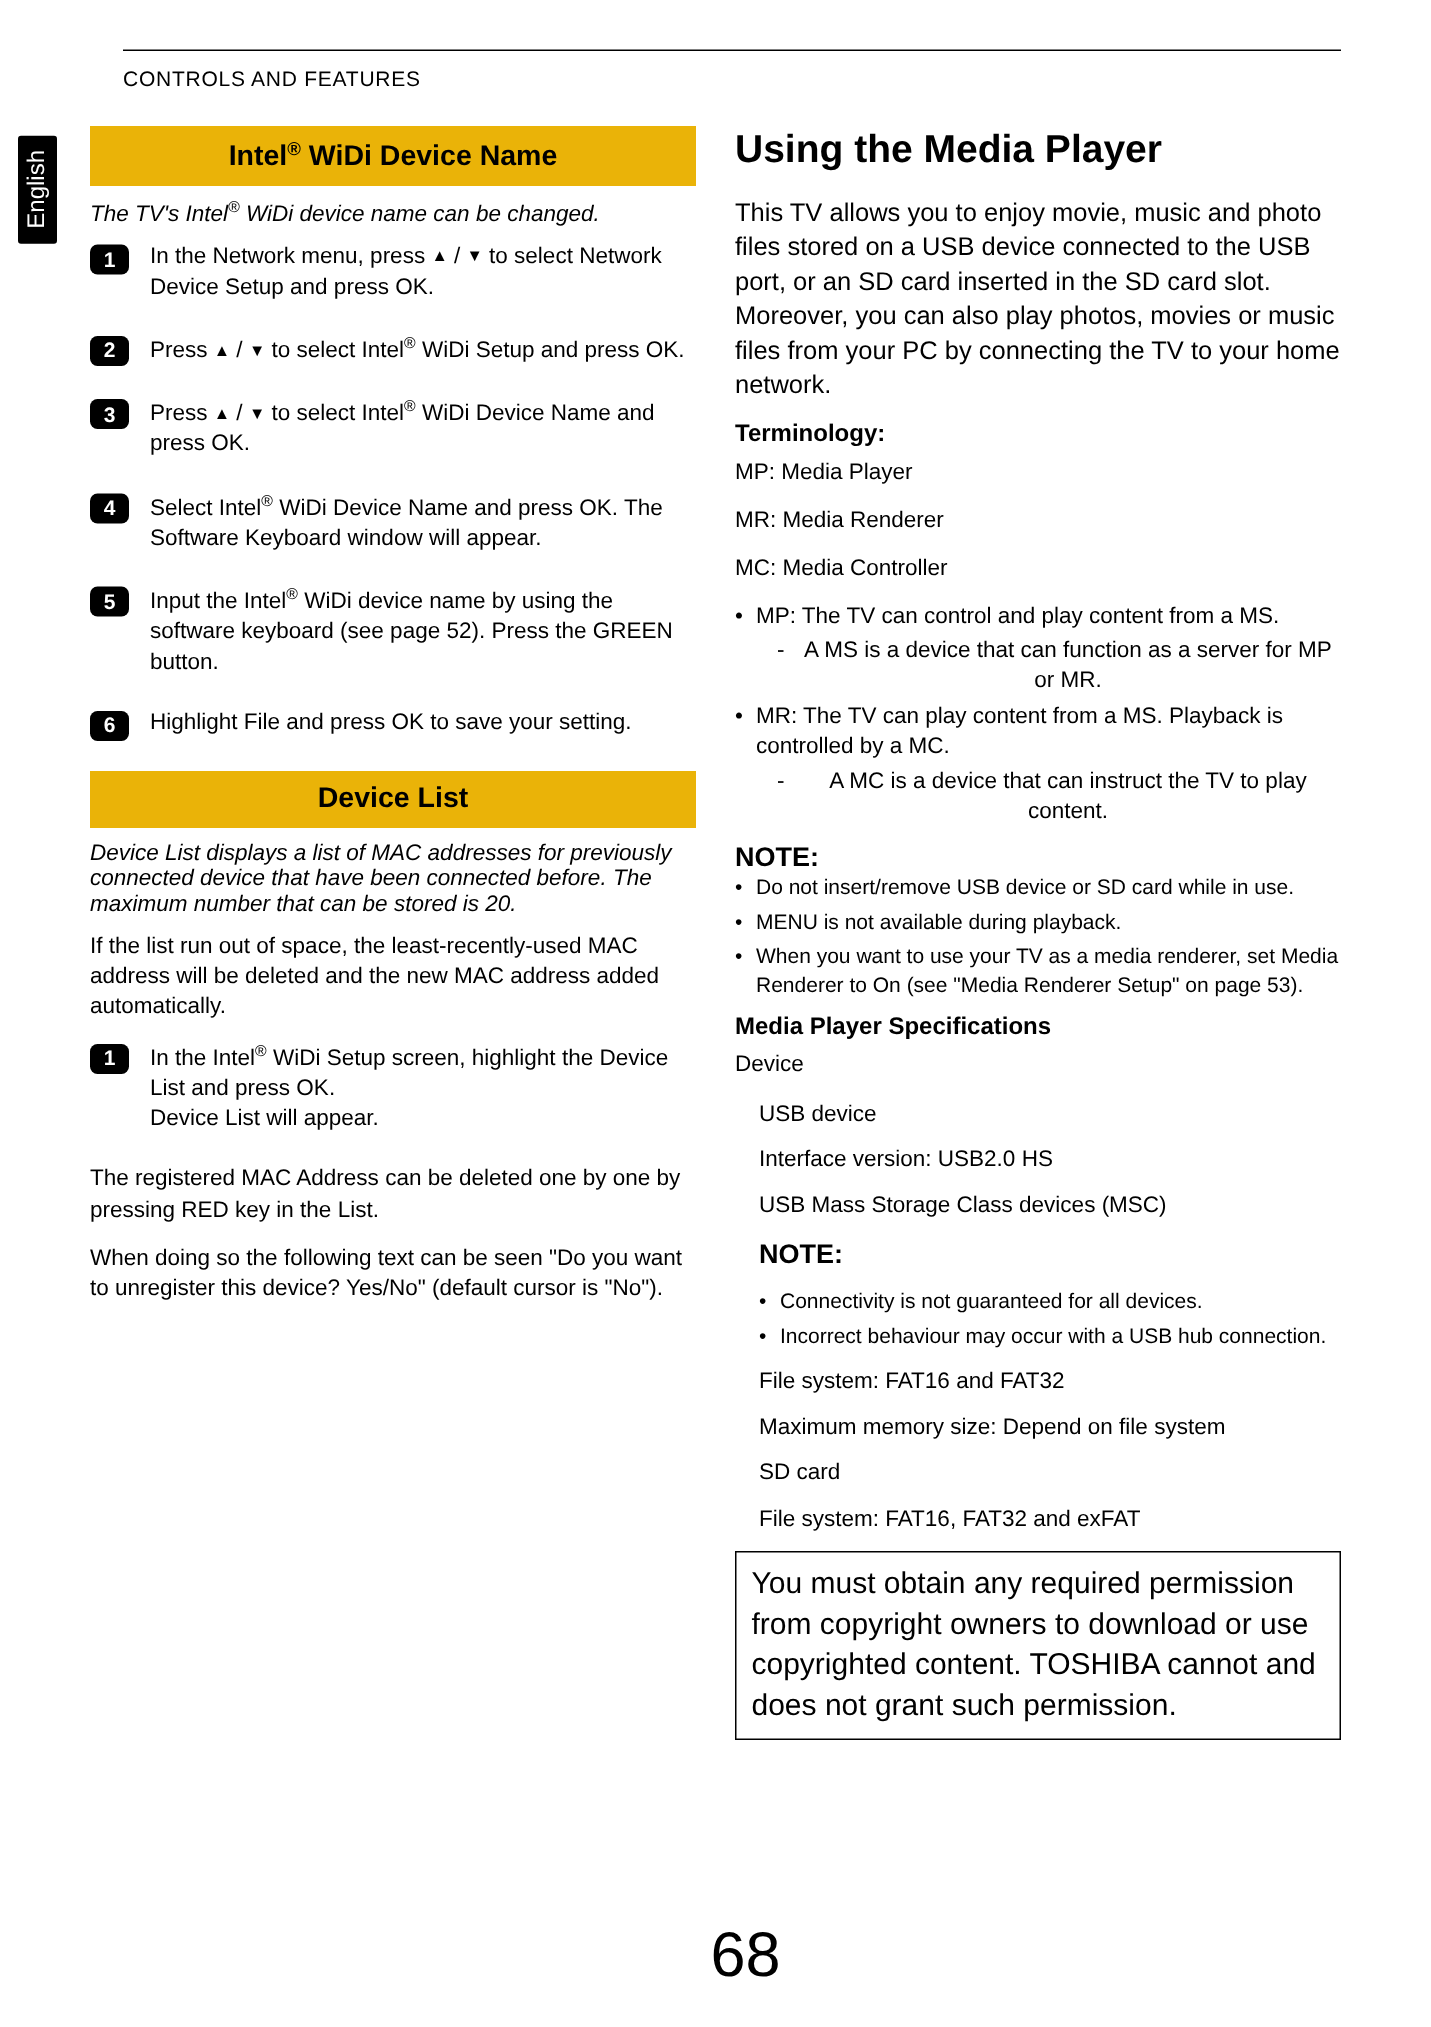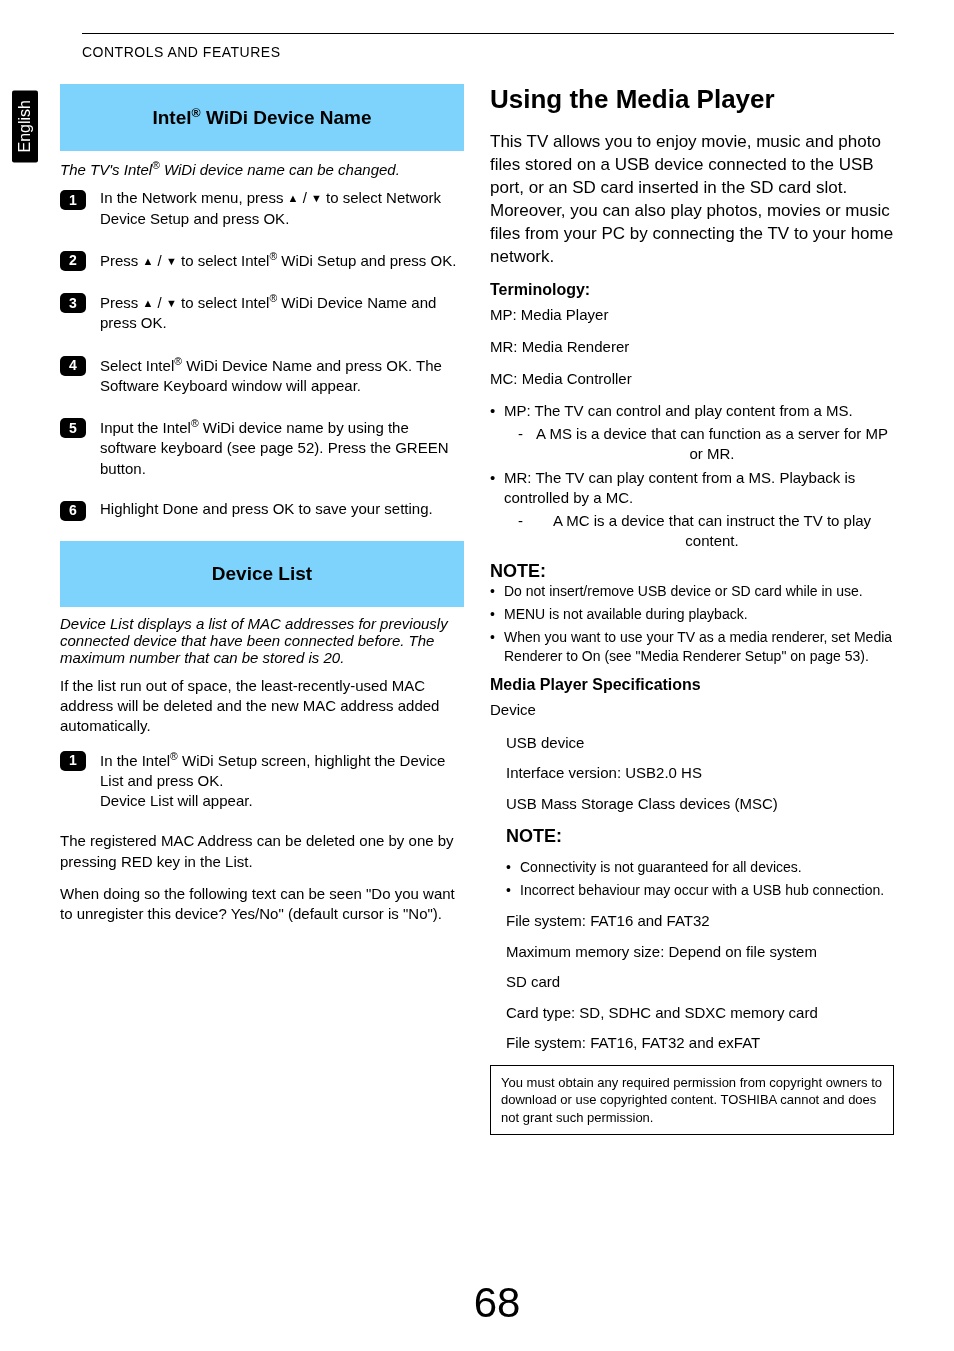--- a/index.html
+++ b/index.html
@@ -8,22 +8,22 @@
   .side-tab {
     position: absolute; left: 12px; top: 90px; background: #000; color: #fff;
     writing-mode: vertical-rl; transform: rotate(180deg);
     font-size: 16px; padding: 10px 4px; border-radius: 2px;
   }
   .header-line { position: absolute; left: 82px; right: 60px; top: 33px; border-bottom: 1px solid #000; }
   .header-label { position: absolute; left: 82px; top: 44px; font-size: 14px; letter-spacing: 0.5px; }
   .columns { display: flex; gap: 26px; margin-top: 44px; }
   .col { flex: 1; }
   .grey-head {
-    background: #7dd3fc; text-align: center; font-weight: bold; font-size: 19px;
-    padding: 22px 4px; margin-bottom: 6px;
+    background: #eab308; text-align: center; font-weight: bold; font-size: 19px;
+    padding: 8px 4px; margin-bottom: 6px;
   }
   .grey-head sup, .superscript { font-size: 0.65em; vertical-align: super; }
   .caption-it { font-style: italic; font-size: 15px; margin: 8px 0 10px 0; }
   .caption-it-center { font-style: italic; font-size: 15px; margin: 8px 0 10px 0; }
   .steps { list-style: none; padding: 0; }
   .step { display: flex; gap: 14px; margin-bottom: 20px; font-size: 15px; line-height: 1.35; }
   .step-num {
     flex: 0 0 26px; height: 20px; background: #000; color: #fff; border-radius: 5px;
     display: flex; align-items: center; justify-content: center; font-weight: bold; font-size: 14px;
     margin-top: 2px;
@@ -37,21 +37,21 @@
   .bullets { list-style: none; padding-left: 0; font-size: 15px; line-height: 1.35; margin-bottom: 10px; }
   .bullets > li { position: relative; padding-left: 14px; margin-bottom: 4px; }
   .bullets > li::before { content: "•"; position: absolute; left: 0; top: 0; }
   .sub-dash { list-style: none; padding-left: 14px; text-align: center; }
   .sub-dash > li { position: relative; padding-left: 12px; margin-top: 2px; }
   .sub-dash > li::before { content: "-"; position: absolute; left: 0; top: 0; }
   .note-block .note-label { font-weight: bold; font-size: 18px; }
   .note-block ul { font-size: 14px; }
   .indent-block2 { padding-left: 16px; font-size: 15px; line-height: 1.5; }
   .indent-block2 p { margin-bottom: 8px; }
-  .boxed { border: 1.5px solid #000; padding: 8px 10px; font-size: 13px; line-height: 1.35; margin-top: 10px; }
+  .boxed { border: 1.5px solid #000; padding: 8px 10px; font-size: 20px; line-height: 1.35; margin-top: 10px; }
   .page-number { position: absolute; bottom: 24px; left: 0; right: 0; text-align: center; font-size: 42px; padding-left: 40px; }
   sup { font-size: 0.7em; }
 </style>
 </head>
 <body>
 
 <div class="page">
   <div class="side-tab">English</div>
   <div class="header-label">CONTROLS AND FEATURES</div>
   <div class="header-line"></div>
@@ -95,21 +95,21 @@
         </li>
         <li class="step">
           <div class="step-num">5</div>
           <div class="step-body">
             <span>Input the Intel</span><sup>®</sup><span> WiDi device name by using the software keyboard (see page 52). Press the </span><span class="b">GREEN</span><span> button.</span>
           </div>
         </li>
         <li class="step">
           <div class="step-num">6</div>
           <div class="step-body">
-            <span>Highlight </span><span class="b">Done</span><span> and press </span><span class="b">OK</span><span> to save your setting.</span>
+            <span>Highlight </span><span class="b">File</span><span> and press </span><span class="b">OK</span><span> to save your setting.</span>
           </div>
         </li>
       </ul>
 
       <div class="grey-head">Device List</div>
       <p class="caption-it-center">Device List displays a list of MAC addresses for previously connected device that have been connected before. The maximum number that can be stored is 20.</p>
       <p class="para">If the list run out of space, the least-recently-used MAC address will be deleted and the new MAC address added automatically.</p>
 
       <ul class="steps">
         <li class="step">
@@ -176,21 +176,20 @@
           <p class="note-label">NOTE:</p>
           <ul class="bullets">
             <li>Connectivity is not guaranteed for all devices.</li>
             <li>Incorrect behaviour may occur with a USB hub connection.</li>
           </ul>
         </div>
 
         <p>File system: FAT16 and FAT32</p>
         <p>Maximum memory size: Depend on file system</p>
         <p>SD card</p>
-        <p>Card type: SD, SDHC and SDXC memory card</p>
         <p>File system: FAT16, FAT32 and exFAT</p>
       </div>
 
       <div class="boxed">You must obtain any required permission from copyright owners to download or use copyrighted content. TOSHIBA cannot and does not grant such permission.</div>
     </div>
   </div>
 
   <div class="page-number">68</div>
 </div>
 

